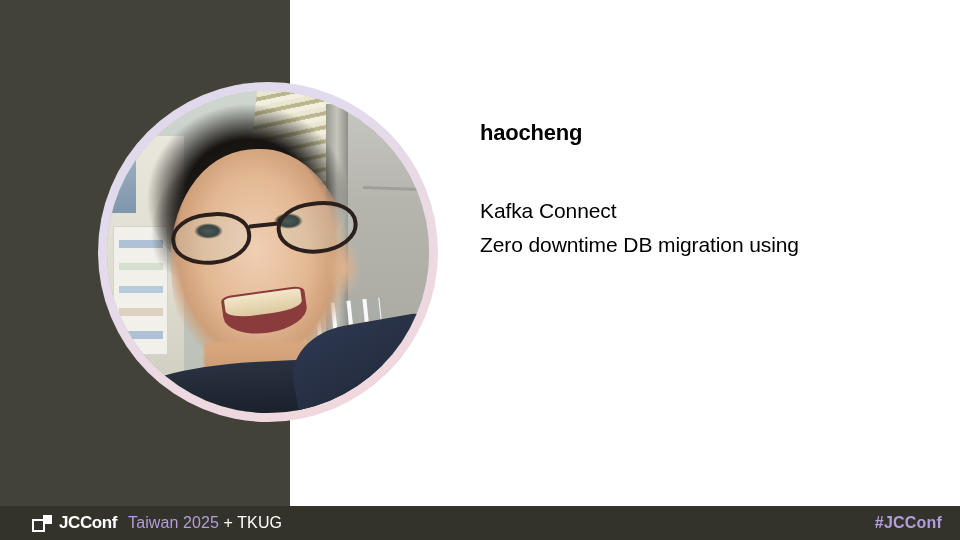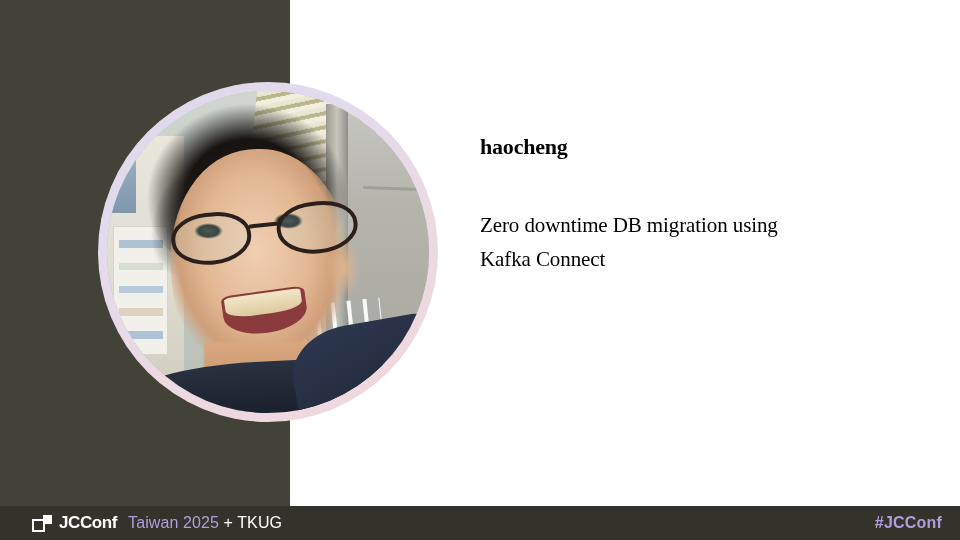--- a/index.html
+++ b/index.html
@@ -192,23 +192,22 @@
   .ph-shirt2 {
     position:absolute; left:58%; top:72%; width:44%; height:34%;
     background:linear-gradient(160deg,#2e3850 0%,#222a3c 70%);
     border-radius:42% 10% 0 0;
     transform:rotate(-10deg);
   }
 
   
   .content {
     position:absolute;
-    left:480px; top:134px;
+    left:480px; top:120px;
     width:430px;
-    font-family:Liberation Serif, serif;
   }
   .speaker-name {
     font-size:22px;
     font-weight:bold;
     color:#000000;
     letter-spacing:-0.2px;
     line-height:1.2;
   }
   .talk-title {
     margin-top:48px;
@@ -313,22 +312,22 @@
         <div class="ph-teeth"></div>
       </div>
       <div class="ph-shirt"></div>
       <div class="ph-shirt2"></div>
     </div>
   </div>
 
   <div class="content">
     <div class="speaker-name">haocheng</div>
     <div class="talk-title">
+      <div>Kafka Connect</div>
       <div>Zero downtime DB migration using</div>
-      <div>Kafka Connect</div>
     </div>
   </div>
 
   <div class="footer">
     <div class="footer-left">
       <span class="jc-logo-mark">
         <span class="sq-back"></span>
         <span class="sq-front"></span>
       </span>
       <span class="jc-wordmark">JCConf</span>

